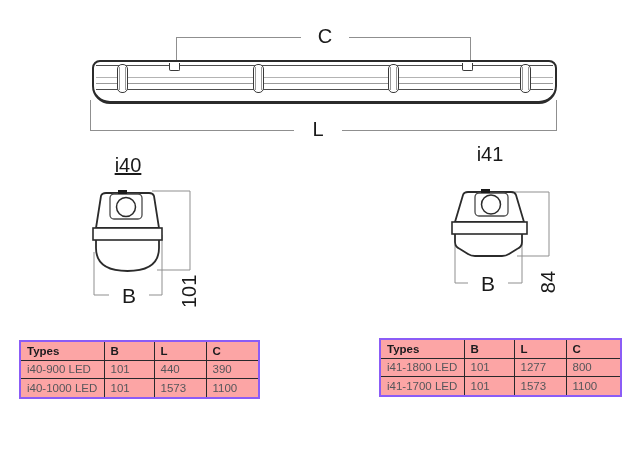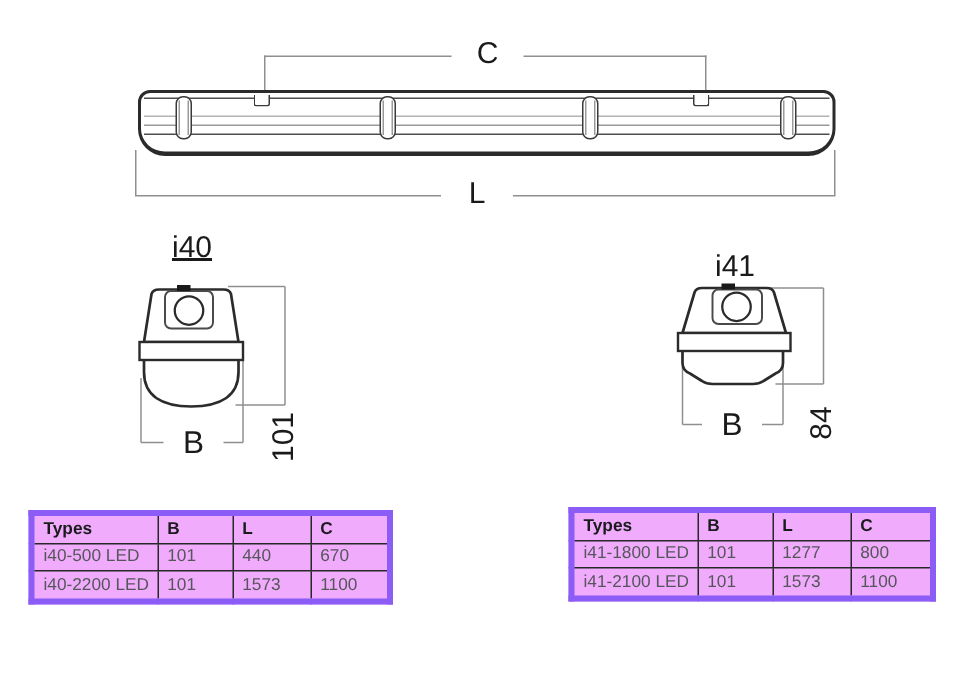--- a/index.html
+++ b/index.html
@@ -35,22 +35,22 @@
     border-left:1px solid #9a9a9a;border-right:1px solid #9a9a9a;}
   .hang-tab{
     position:absolute;width:9px;height:7px;top:63px;
     background:#fff;border:1.5px solid #3a3a3a;border-top:none;
     border-radius:0 0 2px 2px;
   }
   
   .xsec{position:absolute;}
   
   .spec-table{
-    position:absolute;border-collapse:collapse;background:#f0abfc;
-    table-layout:fixed;font-size:11.5px;border:4px solid #8b5cf6;
+    position:absolute;border-collapse:collapse;background:#fca5a5;
+    table-layout:fixed;font-size:11.5px;border:2px solid #8b5cf6;
   }
   .spec-table th,.spec-table td{
     border:1px solid #28282b;padding:0 2px 0 6px;height:17.5px;
     text-align:left;white-space:nowrap;overflow:hidden;
   }
   .spec-table th{font-weight:700;color:#1b1b1e;}
   .spec-table td{font-weight:400;color:#55565a;}
   #table-i40{left:19px;top:340px;width:239px;}
   #table-i41{left:379px;top:338px;width:241px;}
 </style>
@@ -116,21 +116,21 @@
     <rect x="8" y="43" width="69" height="12" fill="#ffffff" stroke="#2b2b2b" stroke-width="1.6"></rect>
 
     <rect x="25" y="9" width="32" height="25" rx="4" fill="#ffffff" stroke="#4a4a4a" stroke-width="1.3"></rect>
     <circle cx="41" cy="22" r="9.5" fill="#ffffff" stroke="#2b2b2b" stroke-width="1.5"></circle>
     <rect x="33" y="5" width="9" height="4" fill="#1a1a1a"></rect>
   </svg>
 
   <div class="dim-label" style="left:109px;top:286px;width:40px;font-size:21px;">B</div>
   <div class="dim-label-rot" style="left:174px;top:283px;width:30px;height:20px;">101</div>
 
-  <div class="section-title" style="left:460px;top:168px;width:60px;">i41</div>
+  <div class="section-title" style="left:460px;top:144px;width:60px;">i41</div>
 
   <svg class="xsec" style="left:440px;top:185px;" width="122" height="110" viewBox="0 0 122 110">
 
     <g stroke="#8f8f8f" stroke-width="1" fill="none">
       <path d="M72,7 H109"></path>
       <path d="M109,7 V71"></path>
       <path d="M77,71 H109"></path>
       <path d="M15,60 V98"></path>
       <path d="M82,55 V98"></path>
       <path d="M15,98 H82"></path>
@@ -160,27 +160,27 @@
   <thead>
         <tr>
           <th>Types</th>
           <th>B</th>
           <th>L</th>
           <th>C</th>
         </tr>
       </thead>
       <tbody>
         <tr>
-          <td>i40-500 LED</td>
+          <td>i40-900 LED</td>
           <td>101</td>
           <td>440</td>
-          <td>670</td>
-        </tr>
-        <tr>
-          <td>i40-2200 LED</td>
+          <td>390</td>
+        </tr>
+        <tr>
+          <td>i40-1000 LED</td>
           <td>101</td>
           <td>1573</td>
           <td>1100</td>
         </tr>
       </tbody>
     </table>
 
   <table id="table-i41" class="spec-table">
     <colgroup>
       <col style="width:84px">
@@ -197,21 +197,21 @@
         </tr>
       </thead>
       <tbody>
         <tr>
           <td>i41-1800 LED</td>
           <td>101</td>
           <td>1277</td>
           <td>800</td>
         </tr>
         <tr>
-          <td>i41-2100 LED</td>
+          <td>i41-1700 LED</td>
           <td>101</td>
           <td>1573</td>
           <td>1100</td>
         </tr>
       </tbody>
     </table>
 
 </div>
 
 </body></html>

